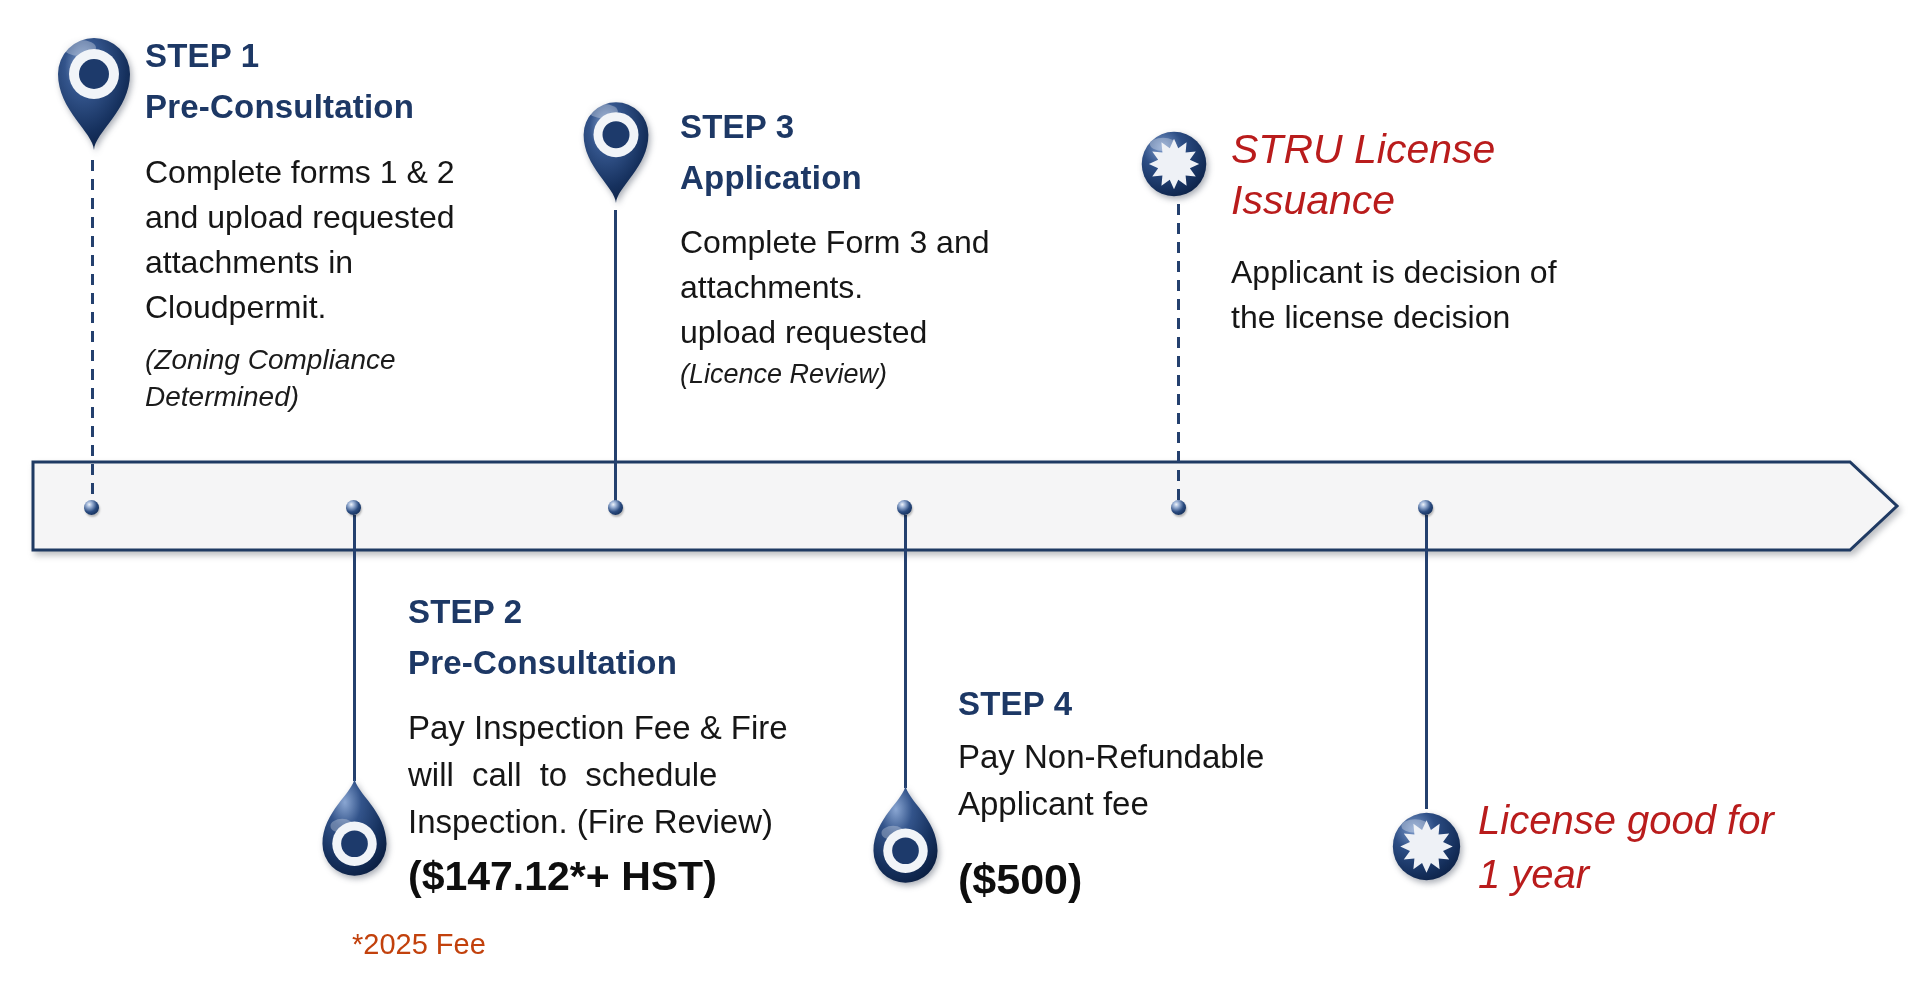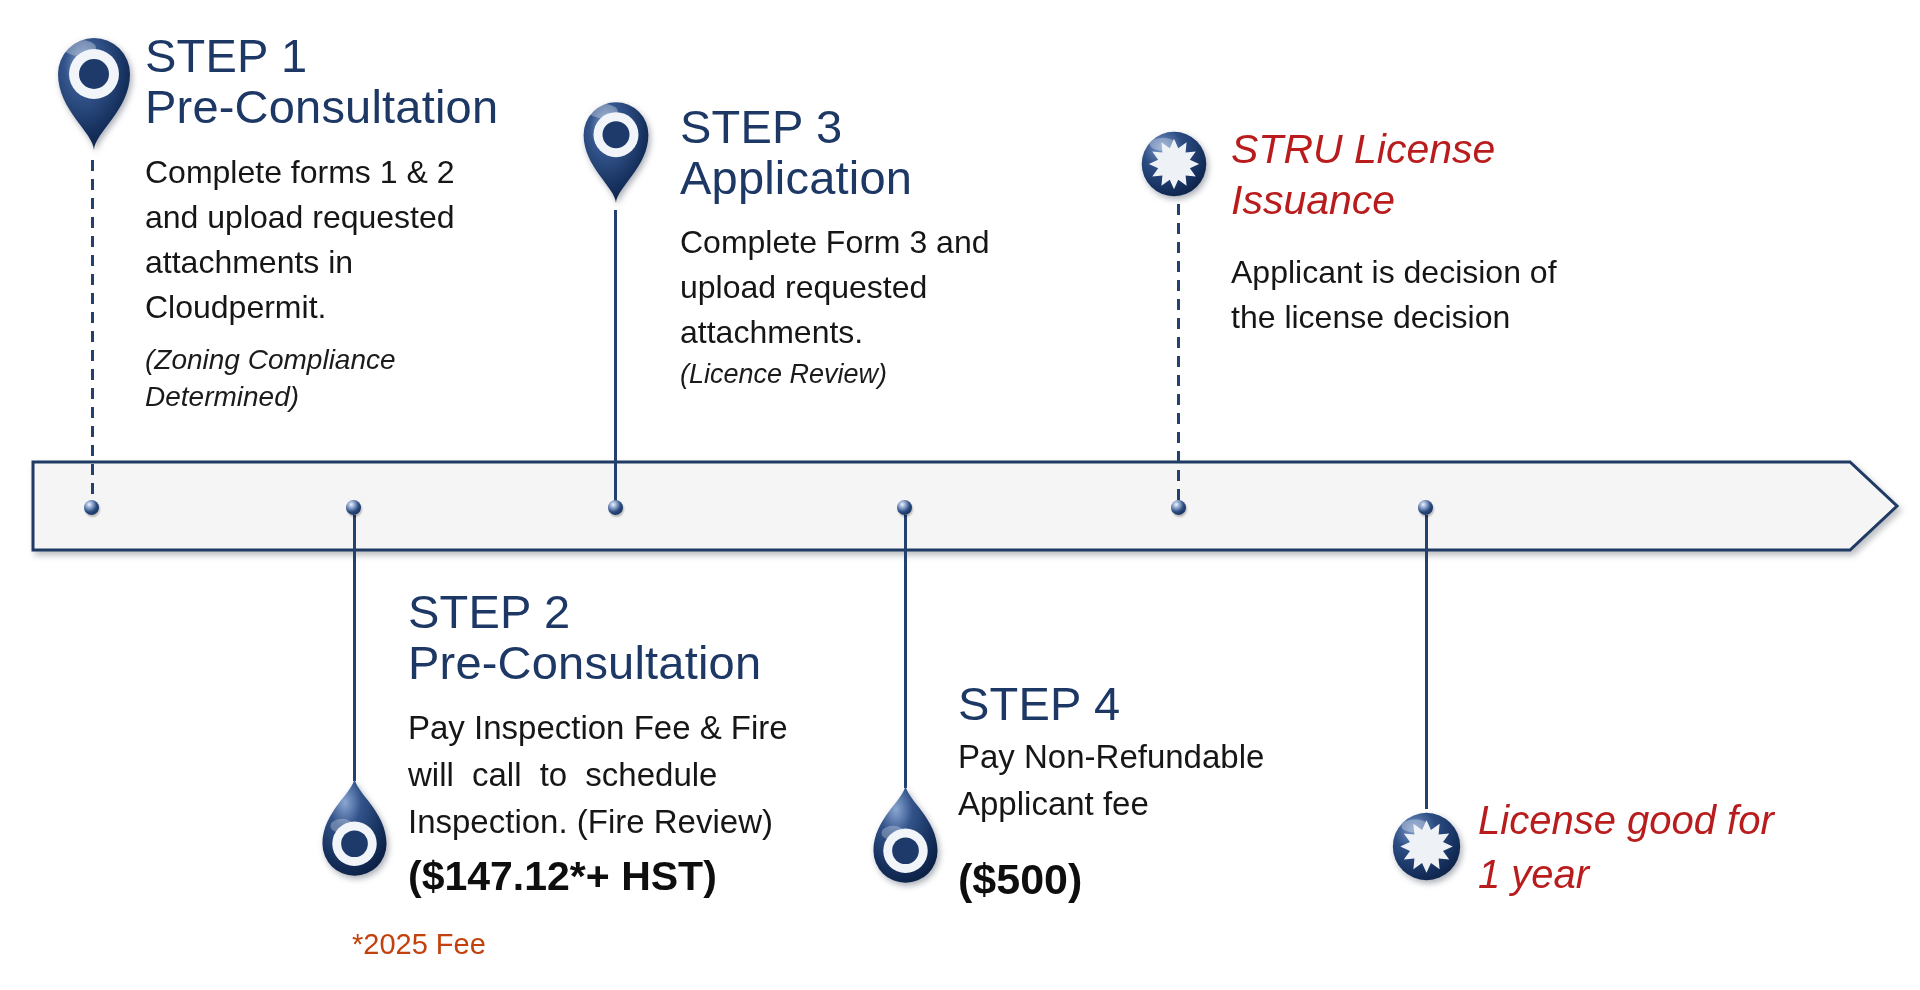--- a/index.html
+++ b/index.html
@@ -48,22 +48,22 @@
   
   svg.icon {
     position: absolute;
     filter: drop-shadow(2px 3px 3px rgba(40,50,70,0.40));
   }
 
   
   .step-header {
     position: absolute;
     color: #1d3865;
-    font-weight: 400;
-    font-size: 47px;
+    font-weight: 700;
+    font-size: 33px;
     line-height: 51px;
     letter-spacing: 0.2px;
     white-space: nowrap;
   }
   .body-text {
     position: absolute;
     color: #161616;
     font-size: 32px;
     line-height: 45px;
     white-space: nowrap;
@@ -191,22 +191,22 @@
     <div>(Zoning Compliance</div>
     <div>Determined)</div>
   </div>
 
   <div class="step-header" style="left:680px; top:101px;">
     <div>STEP 3</div>
     <div>Application</div>
   </div>
   <div class="body-text" style="left:680px; top:220px;">
     <div>Complete Form 3 and</div>
+    <div>attachments.</div>
     <div>upload requested</div>
-    <div>attachments.</div>
   </div>
   <div class="note-text" style="left:680px; top:356px; font-size:27px;">
     <div>(Licence Review)</div>
   </div>
 
   <div class="italic-title" style="left:1231px; top:124px;">
     <div>STRU License</div>
     <div>Issuance</div>
   </div>
   <div class="body-text" style="left:1231px; top:250px;">

